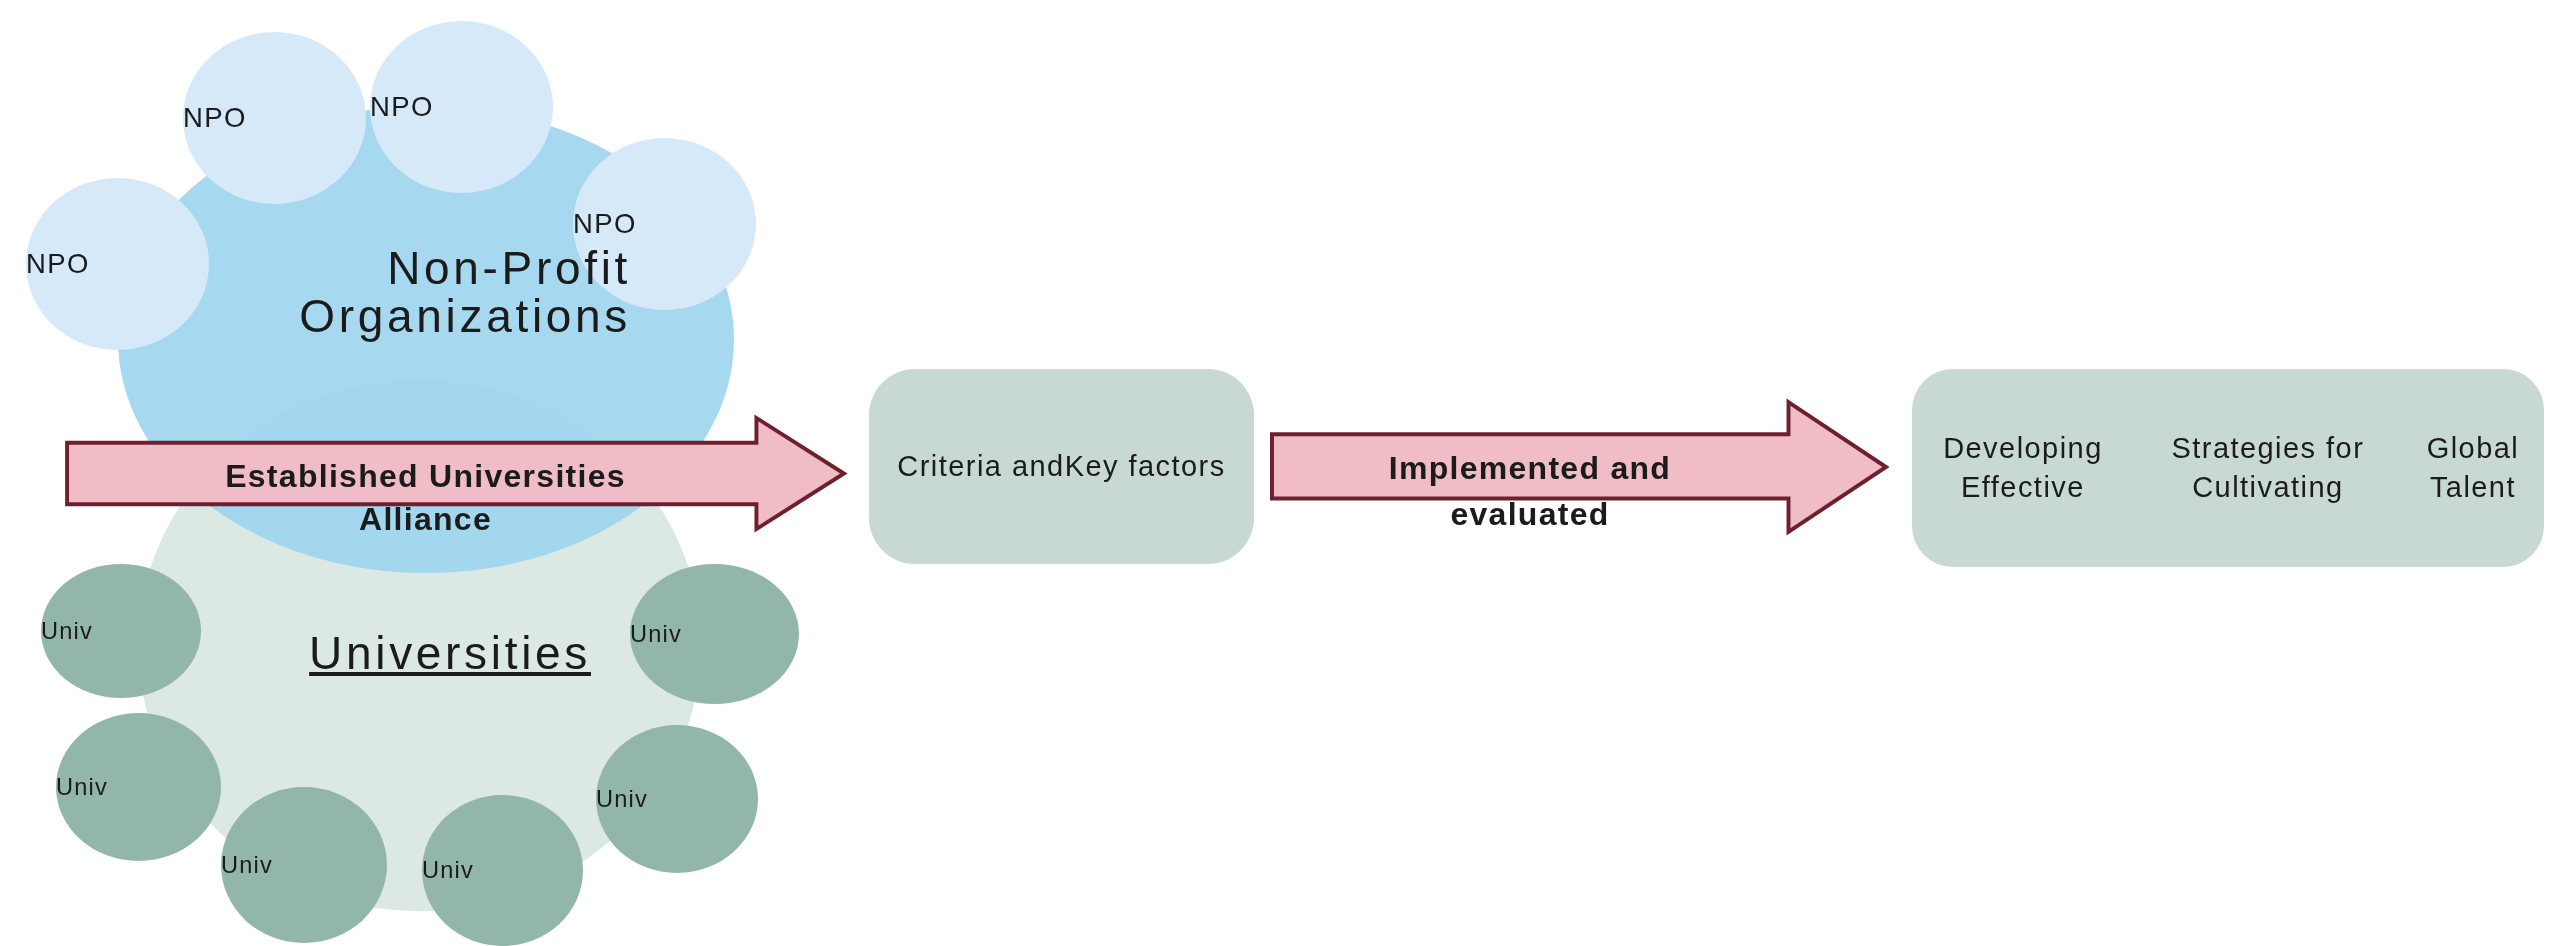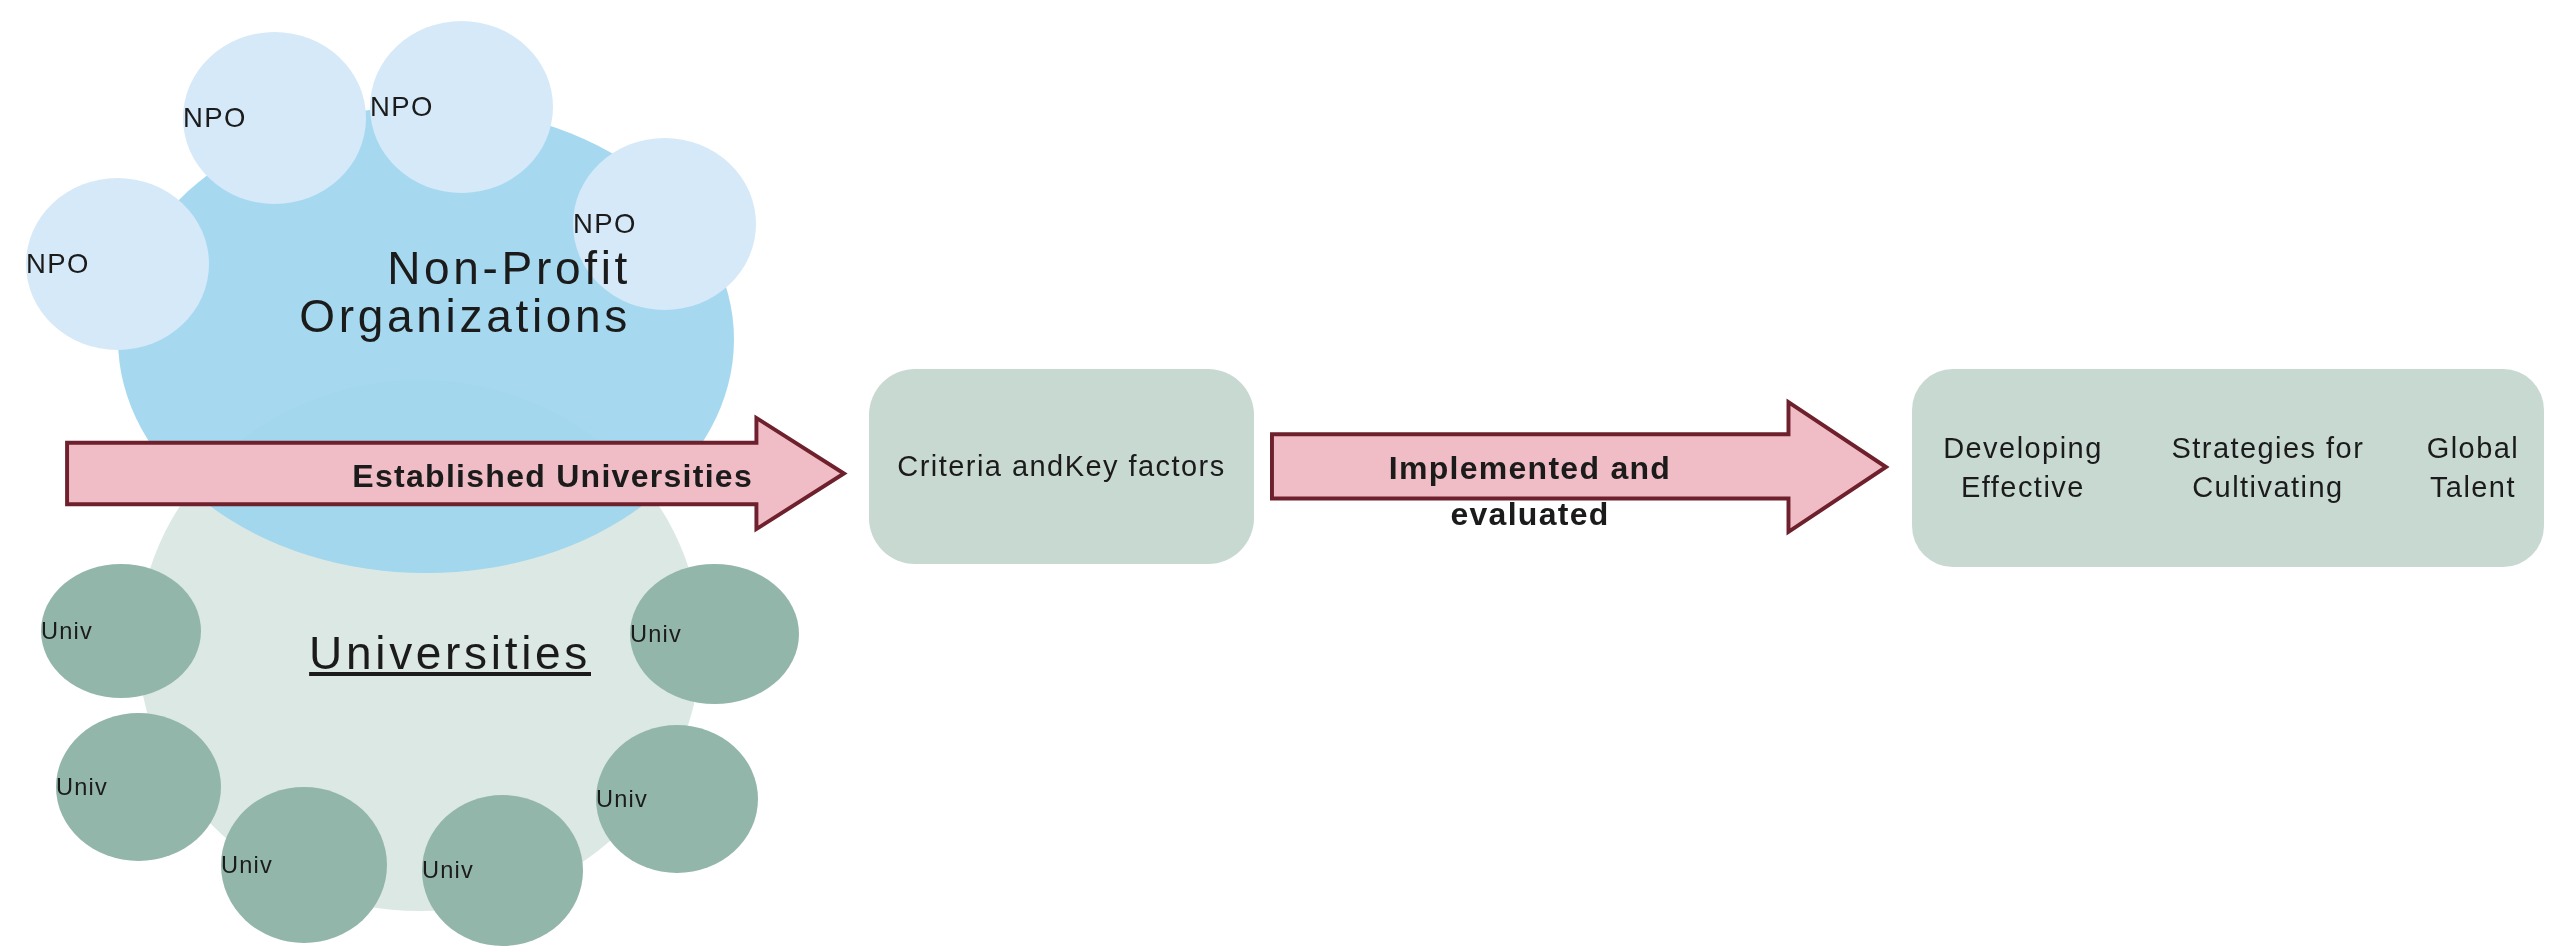--- a/index.html
+++ b/index.html
@@ -109,22 +109,23 @@
     <div>Non-Profit</div>
     <div>Organizations</div>
   </div>
   <div class="cluster-label uni-label" style="left:198px; top:636px; width:393px;">
     <div>Universities</div>
   </div>
 
   <svg class="arrow-svg" style="left:64px; top:416px;" width="785" height="115" viewBox="0 0 1198 176">
     <polygon points="3,41 1058,41 1058,3 1192,88 1058,173 1058,135 3,135"></polygon>
   </svg>
-  <div class="arrow-label arrow-label-1" style="left:98px; top:455px; width:655px;text-align:right;">
+  <div class="arrow-label arrow-label-1" style="left:98px; top:455px; width:655px;">
     <div>Established Universities</div>
+    <div>Alliance</div>
   </div>
 
   <div class="process-box box-1" style="left:869px; top:369px; width:385px; height:195px;">
     <div>Criteria and</div>
     <div>Key factors</div>
   </div>
 
   <svg class="arrow-svg" style="left:1270px; top:400px;" width="618" height="134" viewBox="0 0 944 204">
     <polygon points="3,52 792,52 792,3 941,102 792,201 792,150 3,150"></polygon>
   </svg>

